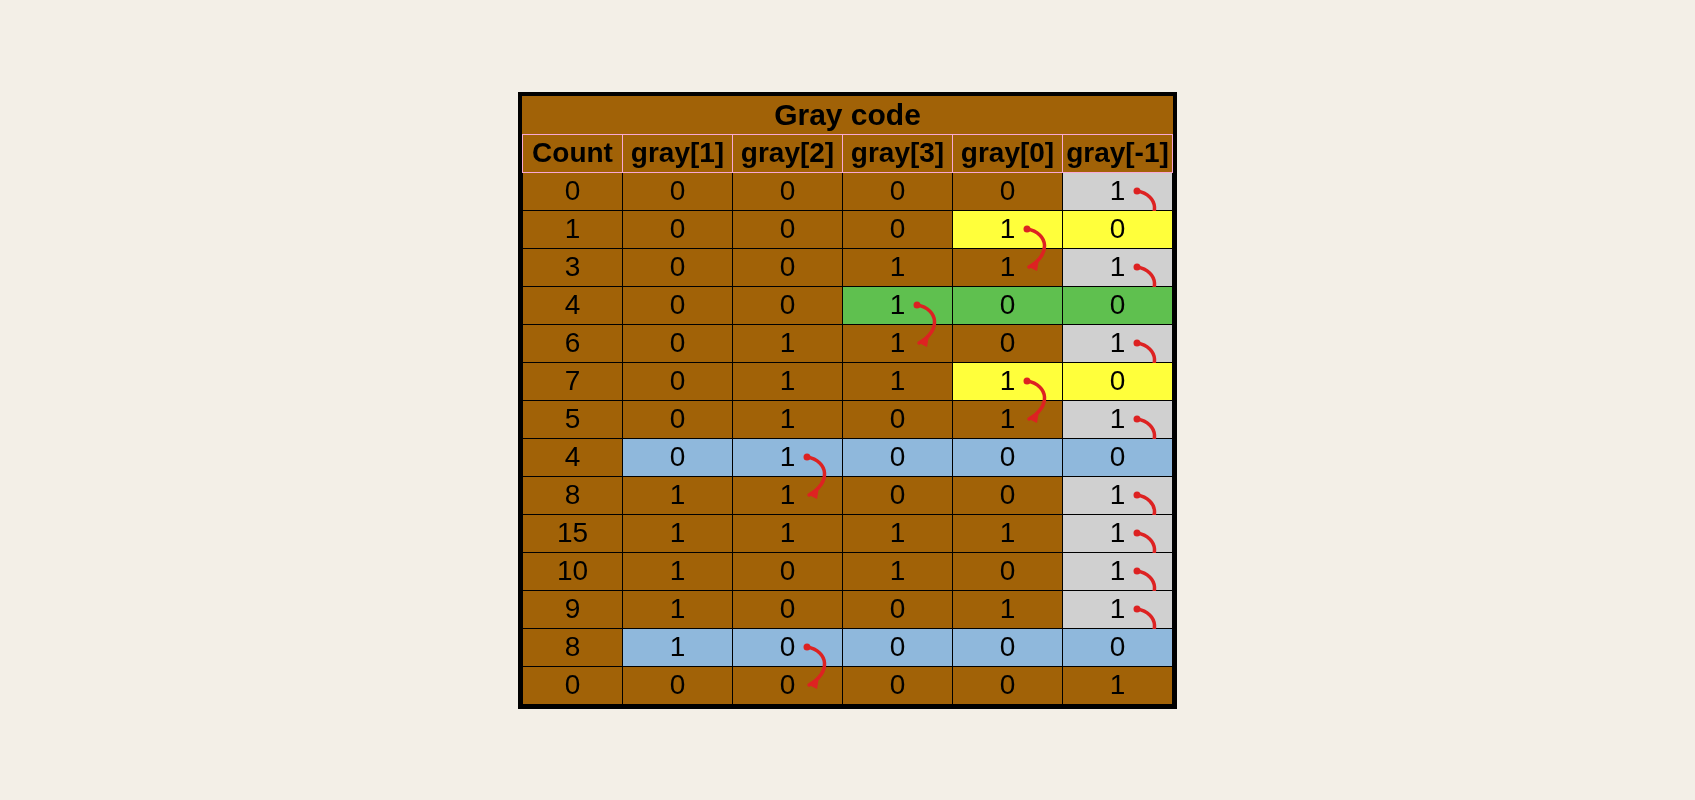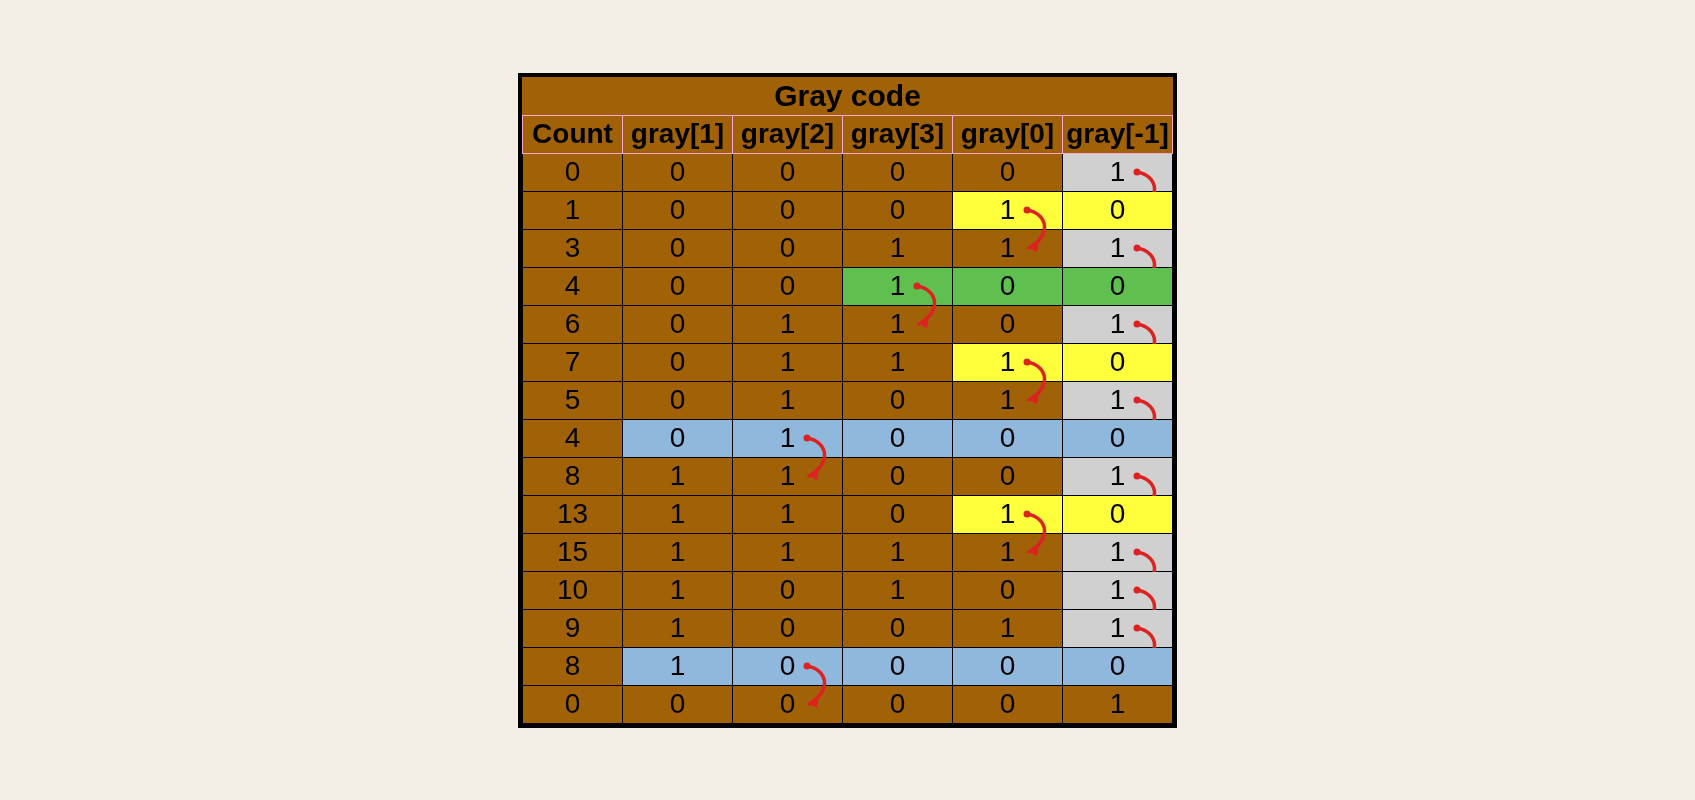--- a/index.html
+++ b/index.html
@@ -154,32 +154,20 @@
             <td class="cell dbl-r">1</td>
             <td class="cell dbl-r">0</td>
             <td class="cell dbl-r">0</td>
             <td class="cell c-grey" style="overflow: visible;">1<span class="arrow-wrap" style="left: 68px; top: 14px;"><svg class="arrow" width="40" height="48">
                   <circle cx="6" cy="4" r="3.5"></circle>
                   <path d="M6 4 C 28 8, 30 30, 8 42"></path>
                   <polygon points="8,42 18,34 16,46"></polygon>
                 </svg></span></td>
           </tr>
           <tr>
-            <td class="cell dbl-r">13</td>
-            <td class="cell dbl-r">1</td>
-            <td class="cell dbl-r">1</td>
-            <td class="cell dbl-r">0</td>
-            <td class="cell dbl-r c-yellow" style="overflow: visible;">1<span class="arrow-wrap" style="left: 68px; top: 14px;"><svg class="arrow" width="40" height="48">
-                  <circle cx="6" cy="4" r="3.5"></circle>
-                  <path d="M6 4 C 28 8, 30 30, 8 42"></path>
-                  <polygon points="8,42 18,34 16,46"></polygon>
-                </svg></span></td>
-            <td class="cell c-yellow">0</td>
-          </tr>
-          <tr>
             <td class="cell dbl-r">15</td>
             <td class="cell dbl-r">1</td>
             <td class="cell dbl-r">1</td>
             <td class="cell dbl-r">1</td>
             <td class="cell dbl-r">1</td>
             <td class="cell c-grey" style="overflow: visible;">1<span class="arrow-wrap" style="left: 68px; top: 14px;"><svg class="arrow" width="40" height="48">
                   <circle cx="6" cy="4" r="3.5"></circle>
                   <path d="M6 4 C 28 8, 30 30, 8 42"></path>
                   <polygon points="8,42 18,34 16,46"></polygon>
                 </svg></span></td>

